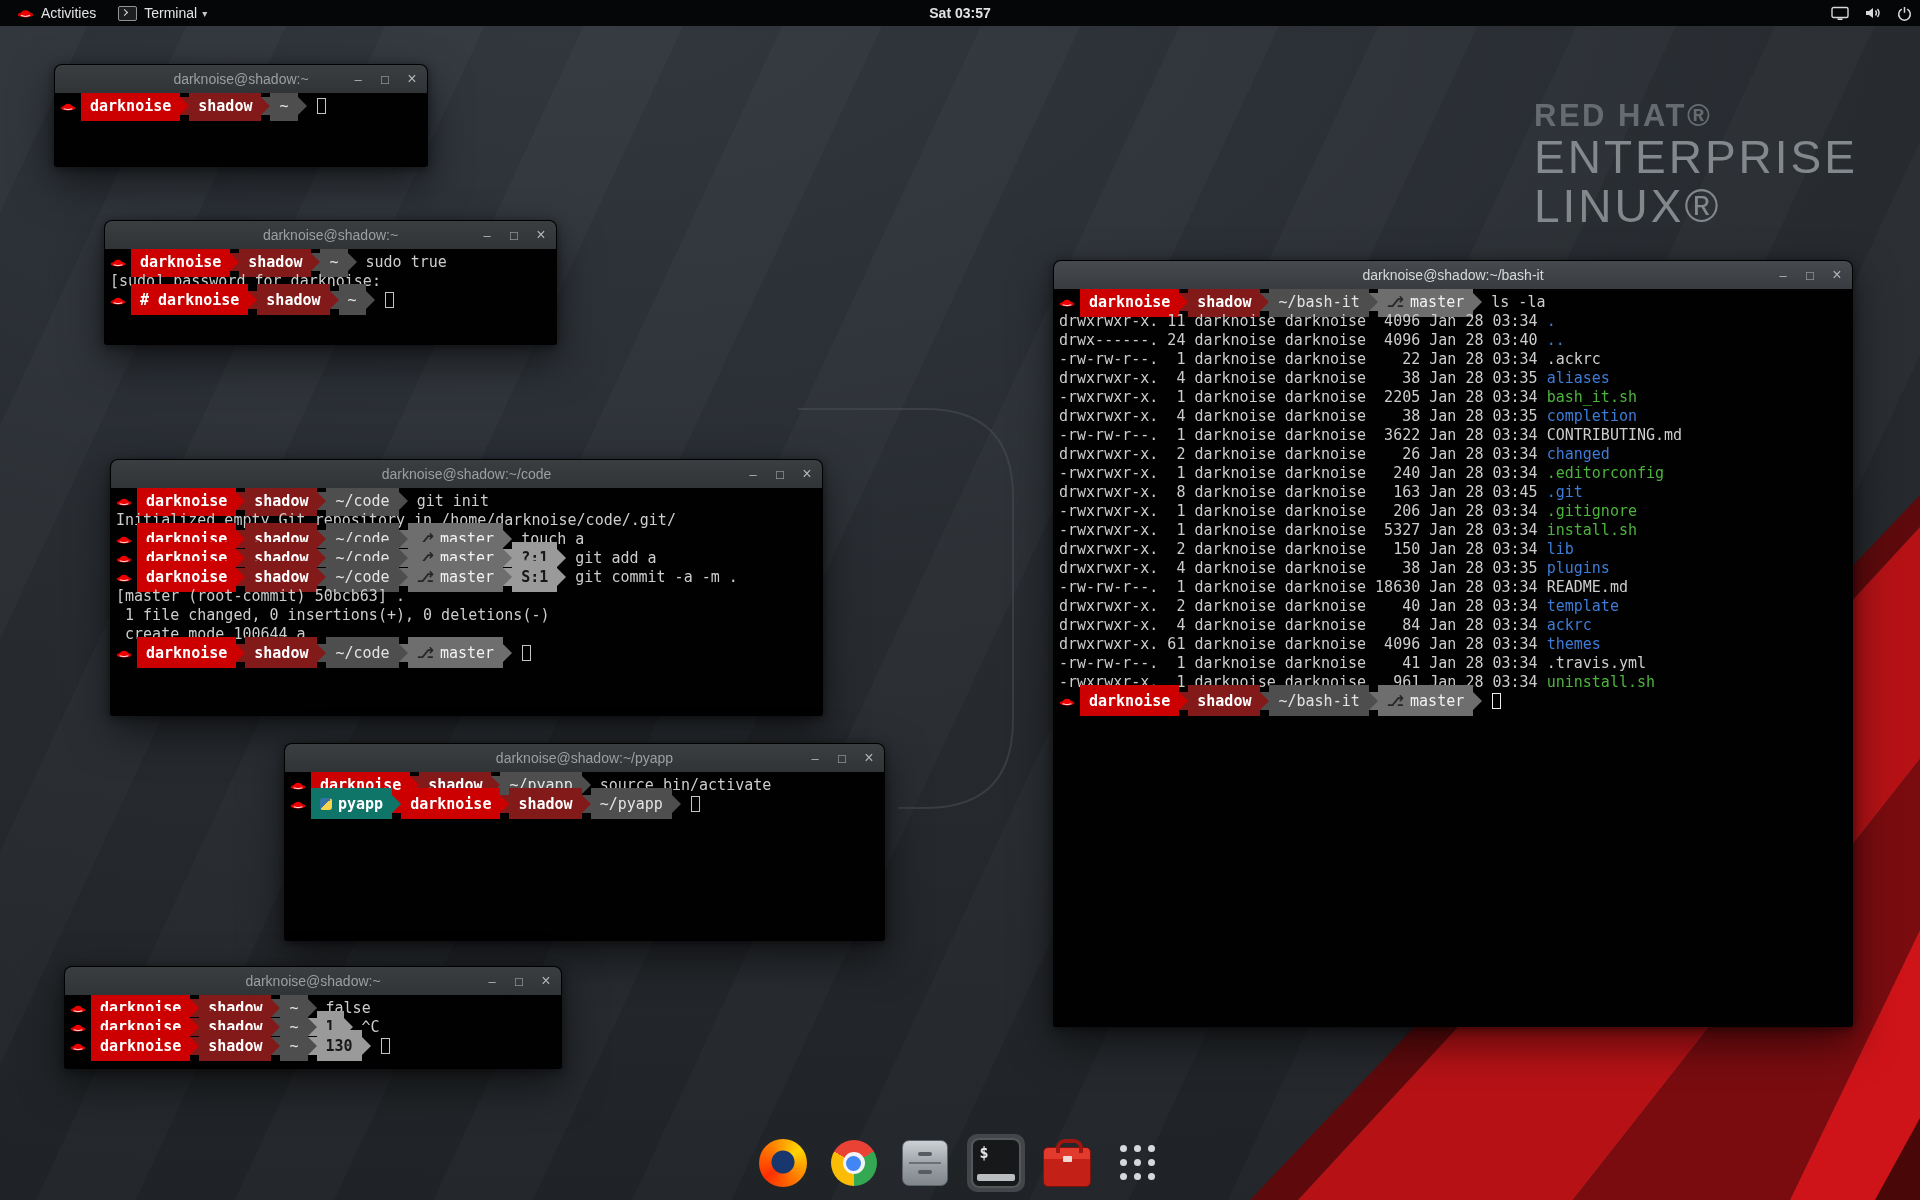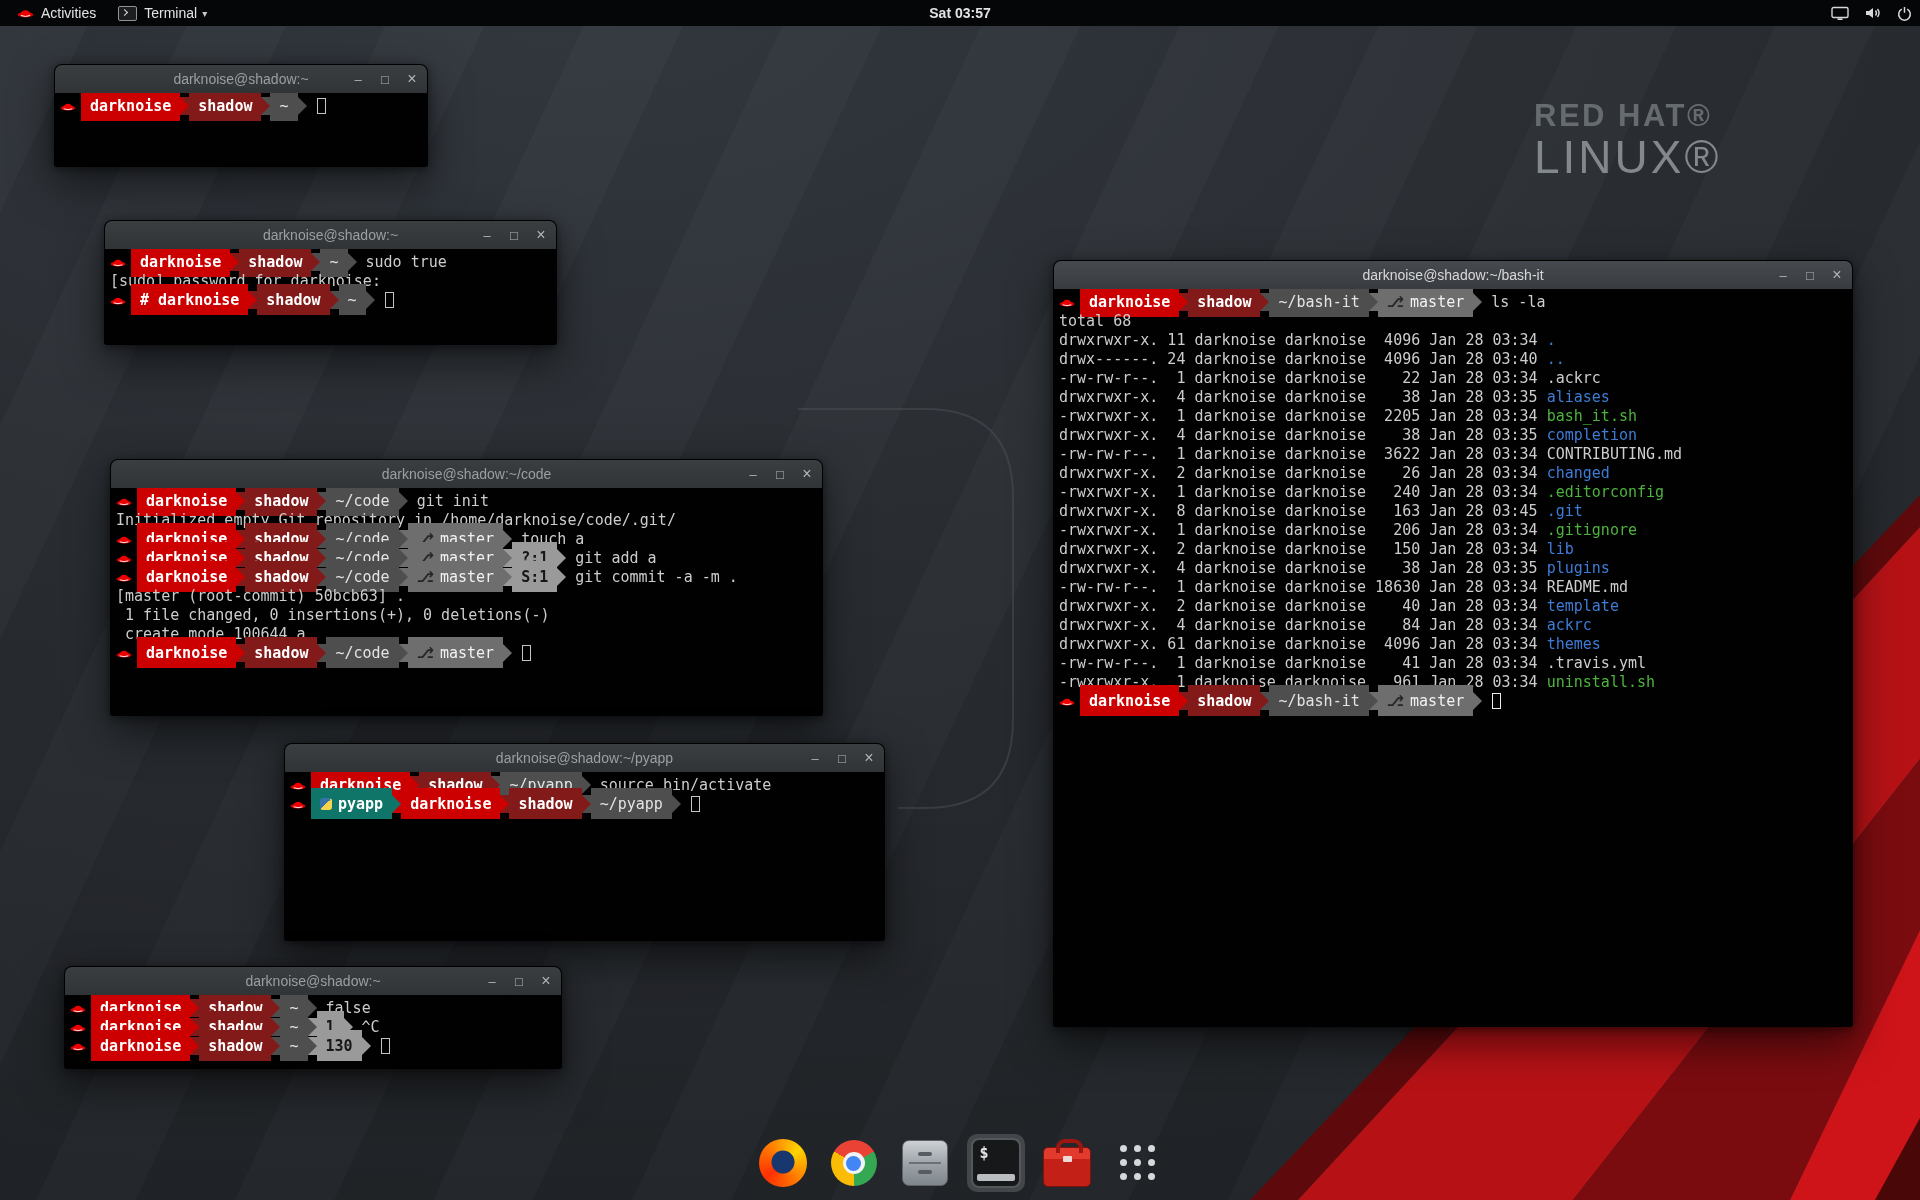--- a/index.html
+++ b/index.html
@@ -122,20 +122,21 @@
     <svg class="curves" width="1920" height="1200" viewBox="0 0 1920 1200">
       <path d="M 798 409 H 925 Q 1013 409 1013 497 V 720 Q 1013 808 925 808 H 898" stroke="#4a4f54" stroke-width="2" fill="none" opacity="0.55"></path>
     </svg>
     <div class="ribbon r0"></div>
     <div class="ribbon r1"></div>
     <div class="ribbon r2"></div>
     <div class="ribbon r3"></div>
     <div class="ribbon r4"></div>
     <div class="brand">
       <div class="brand-l1">RED HAT®</div>
+      <div class="brand-l2">ENTERPRISE</div>
       <div class="brand-l3">LINUX®</div>
     </div>
   </div>
 
   <div class="topbar">
     <div class="tb-left">
       <div class="tb-item">
         <span class="tb-hat">
           <svg width="17" height="12" viewBox="0 0 16 11">
               <ellipse cx="8" cy="8" rx="7.4" ry="2.6" fill="#d40000"></ellipse>
@@ -314,32 +315,32 @@
             <span class="wbtn maximize">□</span>
             <span class="wbtn close">×</span>
           </span>
         </div>
         <div class="tbody">
           <div class="tline"><span class="hat-icon"><svg width="16" height="11" viewBox="0 0 16 11">
                 <ellipse cx="8" cy="8" rx="7.4" ry="2.6" fill="#d40000"></ellipse>
                 <path d="M3.4 8 A4.6 4.2 0 0 1 12.6 8 L12.6 8.6 A4.6 1.4 0 0 1 3.4 8.6 Z" fill="#ee0000"></path>
                 <path d="M3.6 8.8 Q8 10.6 12.4 8.8" stroke="#ffffff" stroke-width="0.9" fill="none"></path>
               </svg></span><span class="seg seg-user" style="background: rgb(204, 0, 0);"><span>darknoise</span></span><span class="parrow" style="border-left-color: rgb(204, 0, 0); background: rgb(130, 26, 26);"></span><span class="seg seg-host" style="background: rgb(130, 26, 26);"><span>shadow</span></span><span class="parrow" style="border-left-color: rgb(130, 26, 26); background: rgb(78, 78, 78);"></span><span class="seg seg-path" style="background: rgb(78, 78, 78);"><span>~/bash-it</span></span><span class="parrow" style="border-left-color: rgb(78, 78, 78); background: rgb(110, 110, 110);"></span><span class="seg seg-git" style="background: rgb(110, 110, 110);"><span class="branch">⎇</span><span>master</span></span><span class="parrow" style="border-left-color: rgb(110, 110, 110);"></span><span class="ttext"> ls -la</span></div>
-          <div class="tline"><span class="ttext">total 68</span></div>
           <div class="tline"><span class="ttext">drwxrwxr-x. 11 darknoise darknoise  4096 Jan 28 03:34 </span><span class="ttext" style="color: rgb(62, 124, 214);">.</span></div>
           <div class="tline"><span class="ttext">drwx------. 24 darknoise darknoise  4096 Jan 28 03:40 </span><span class="ttext" style="color: rgb(62, 124, 214);">..</span></div>
           <div class="tline"><span class="ttext">-rw-rw-r--.  1 darknoise darknoise    22 Jan 28 03:34 </span><span class="ttext">.ackrc</span></div>
           <div class="tline"><span class="ttext">drwxrwxr-x.  4 darknoise darknoise    38 Jan 28 03:35 </span><span class="ttext" style="color: rgb(62, 124, 214);">aliases</span></div>
           <div class="tline"><span class="ttext">-rwxrwxr-x.  1 darknoise darknoise  2205 Jan 28 03:34 </span><span class="ttext" style="color: rgb(78, 179, 62);">bash_it.sh</span></div>
           <div class="tline"><span class="ttext">drwxrwxr-x.  4 darknoise darknoise    38 Jan 28 03:35 </span><span class="ttext" style="color: rgb(62, 124, 214);">completion</span></div>
           <div class="tline"><span class="ttext">-rw-rw-r--.  1 darknoise darknoise  3622 Jan 28 03:34 </span><span class="ttext">CONTRIBUTING.md</span></div>
           <div class="tline"><span class="ttext">drwxrwxr-x.  2 darknoise darknoise    26 Jan 28 03:34 </span><span class="ttext" style="color: rgb(62, 124, 214);">changed</span></div>
           <div class="tline"><span class="ttext">-rwxrwxr-x.  1 darknoise darknoise   240 Jan 28 03:34 </span><span class="ttext" style="color: rgb(78, 179, 62);">.editorconfig</span></div>
           <div class="tline"><span class="ttext">drwxrwxr-x.  8 darknoise darknoise   163 Jan 28 03:45 </span><span class="ttext" style="color: rgb(62, 124, 214);">.git</span></div>
           <div class="tline"><span class="ttext">-rwxrwxr-x.  1 darknoise darknoise   206 Jan 28 03:34 </span><span class="ttext" style="color: rgb(78, 179, 62);">.gitignore</span></div>
+          <div class="tline"><span class="ttext">-rwxrwxr-x.  1 darknoise darknoise  5327 Jan 28 03:34 </span><span class="ttext" style="color: rgb(78, 179, 62);">install.sh</span></div>
           <div class="tline"><span class="ttext">drwxrwxr-x.  2 darknoise darknoise   150 Jan 28 03:34 </span><span class="ttext" style="color: rgb(62, 124, 214);">lib</span></div>
           <div class="tline"><span class="ttext">drwxrwxr-x.  4 darknoise darknoise    38 Jan 28 03:35 </span><span class="ttext" style="color: rgb(62, 124, 214);">plugins</span></div>
           <div class="tline"><span class="ttext">-rw-rw-r--.  1 darknoise darknoise 18630 Jan 28 03:34 </span><span class="ttext">README.md</span></div>
           <div class="tline"><span class="ttext">drwxrwxr-x.  2 darknoise darknoise    40 Jan 28 03:34 </span><span class="ttext" style="color: rgb(62, 124, 214);">template</span></div>
           <div class="tline"><span class="ttext">drwxrwxr-x.  4 darknoise darknoise    84 Jan 28 03:34 </span><span class="ttext" style="color: rgb(62, 124, 214);">ackrc</span></div>
           <div class="tline"><span class="ttext">drwxrwxr-x. 61 darknoise darknoise  4096 Jan 28 03:34 </span><span class="ttext" style="color: rgb(62, 124, 214);">themes</span></div>
           <div class="tline"><span class="ttext">-rw-rw-r--.  1 darknoise darknoise    41 Jan 28 03:34 </span><span class="ttext">.travis.yml</span></div>
           <div class="tline"><span class="ttext">-rwxrwxr-x.  1 darknoise darknoise   961 Jan 28 03:34 </span><span class="ttext" style="color: rgb(78, 179, 62);">uninstall.sh</span></div>
           <div class="tline"><span class="hat-icon"><svg width="16" height="11" viewBox="0 0 16 11">
                 <ellipse cx="8" cy="8" rx="7.4" ry="2.6" fill="#d40000"></ellipse>

